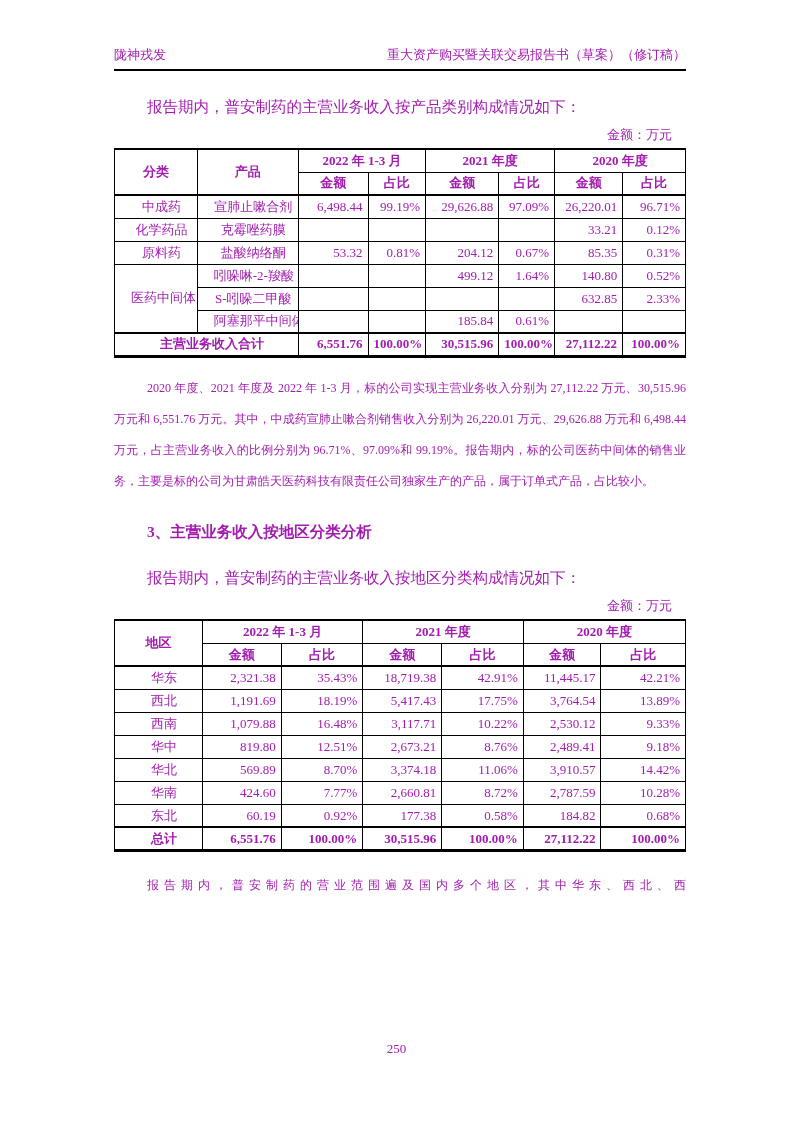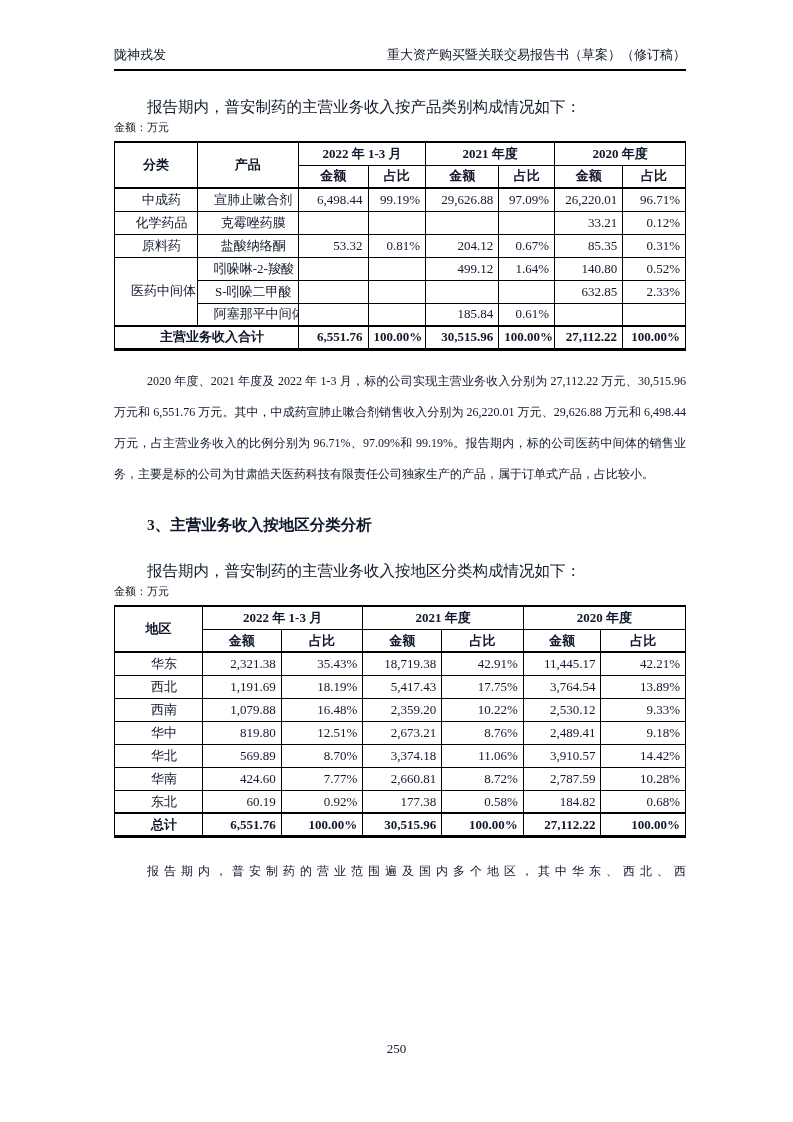--- a/index.html
+++ b/index.html
@@ -3,21 +3,21 @@
 <meta charset="utf-8">
 <style>
   * { margin: 0; padding: 0; box-sizing: border-box; }
   html, body { background: #ffffff; }
   .page {
     position: relative;
     width: 793px;
     height: 1122px;
     margin: 0 auto;
     background: #ffffff;
-    color: #0f172a;
+    color: #a21caf;
     font-family: "Liberation Serif", "DejaVu Serif", serif;
     overflow: hidden;
   }
   .content {
     position: absolute;
     left: 114px;
     right: 107px;
     top: 0;
   }
   
@@ -39,23 +39,24 @@
     text-indent: 33px;
     line-height: 21px;
   }
   .intro {
     margin-top: 25px;
     font-size: 15.5px;
     text-indent: 33px;
     line-height: 21px;
   }
   .unit-note {
-    margin-top: 2px;
+    margin-top: 9px;
     margin-bottom: 5px;
-    font-size: 11px;
+    font-size: 13px;
+    text-align: right;
     padding-right: 14px;
     line-height: 17px;
   }
   .analysis {
     margin-top: 15px;
     font-size: 12px;
     line-height: 31.2px;
     text-align: justify;
     text-indent: 33px;
   }
@@ -258,21 +259,21 @@
           <td class="num">18.19%</td>
           <td class="num">5,417.43</td>
           <td class="num">17.75%</td>
           <td class="num">3,764.54</td>
           <td class="num">13.89%</td>
         </tr>
         <tr>
           <td class="ctr">西南</td>
           <td class="num">1,079.88</td>
           <td class="num">16.48%</td>
-          <td class="num">2,359.20</td>
+          <td class="num">3,117.71</td>
           <td class="num">10.22%</td>
           <td class="num">2,530.12</td>
           <td class="num">9.33%</td>
         </tr>
         <tr>
           <td class="ctr">华中</td>
           <td class="num">819.80</td>
           <td class="num">12.51%</td>
           <td class="num">2,673.21</td>
           <td class="num">8.76%</td>

